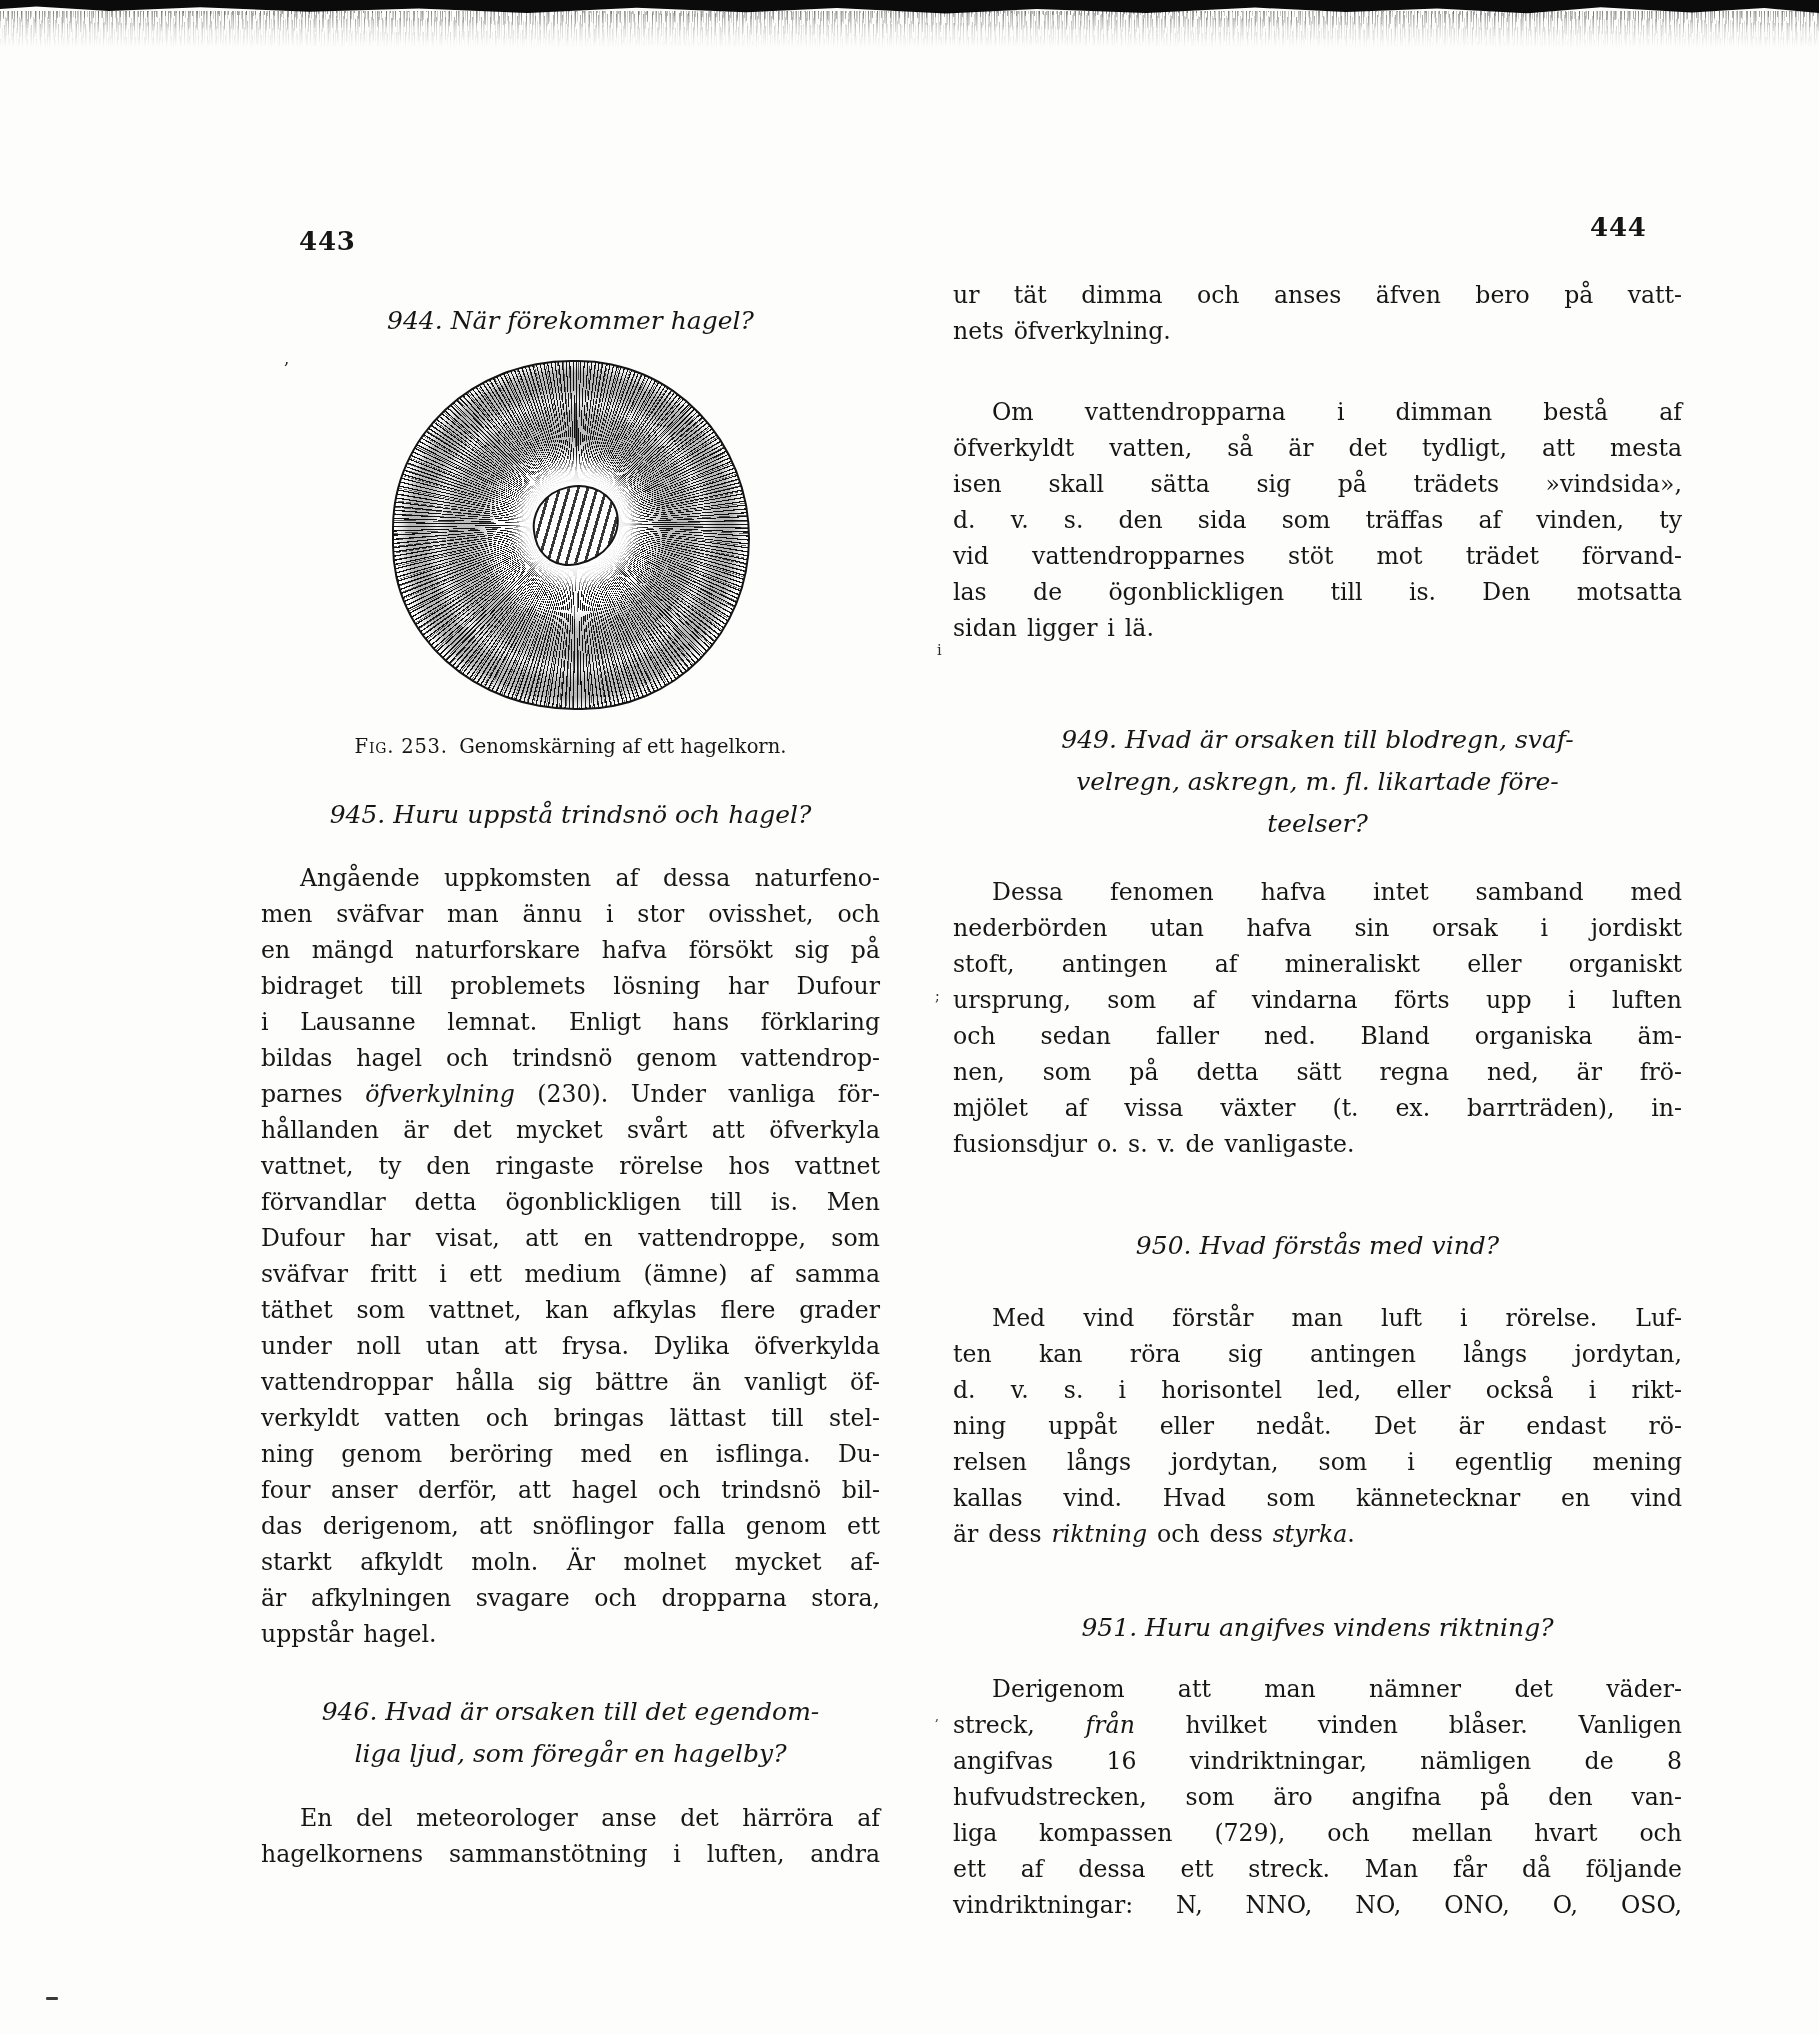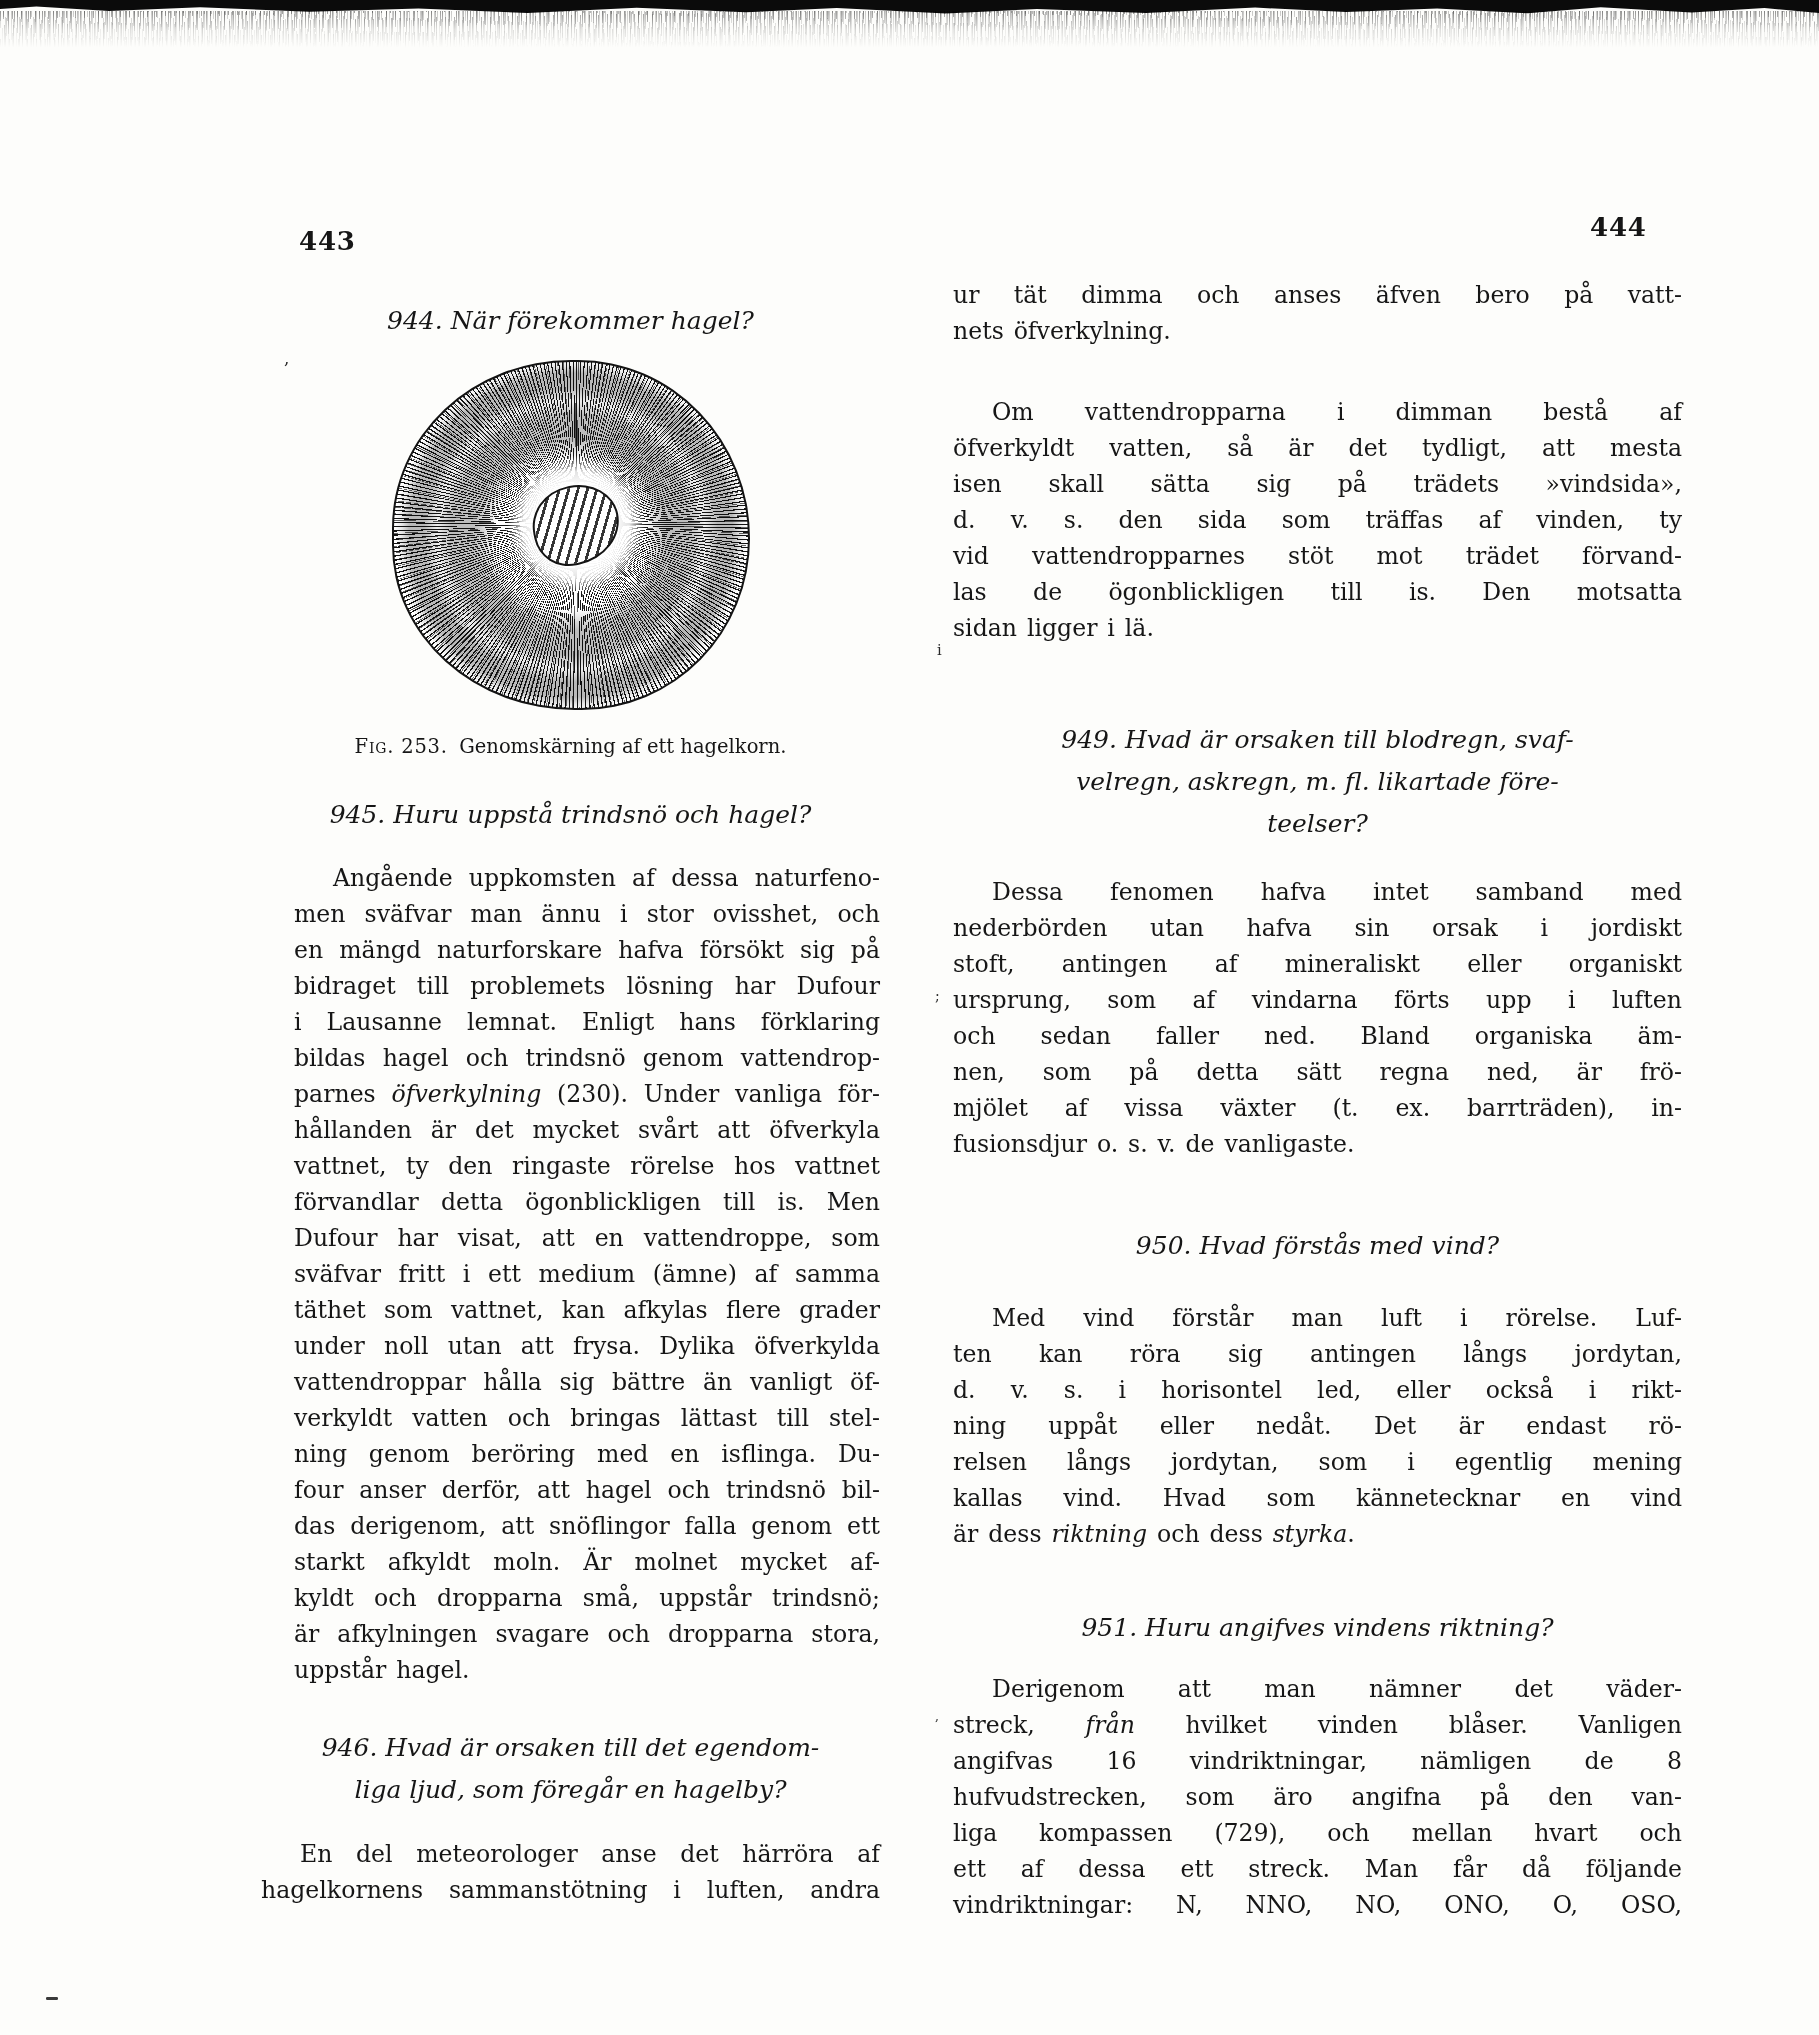--- a/index.html
+++ b/index.html
@@ -97,42 +97,41 @@
         <div class="hail-core"></div>
       </div>
       <div class="fig-caption">
         <span class="figlabel">Fig. 253.</span><span>Genomskärning af ett hagelkorn.</span>
       </div>
     </div>
 
     <div class="qheading" style="margin-top:35px;">
         <div class="hline">945. Huru uppstå trindsnö och hagel?</div>
       </div>
-    <div class="para" style="margin-top:24.4px;margin-left:33px;">
+    <div class="para" style="margin-top:24.4px;">
         <div class="pline ind">Angående uppkomsten af dessa naturfeno-</div>
         <div class="pline">men sväfvar man ännu i stor ovisshet, och</div>
         <div class="pline">en mängd naturforskare hafva försökt sig på</div>
         <div class="pline">bidraget till problemets lösning har Dufour</div>
         <div class="pline">i Lausanne lemnat.  Enligt hans förklaring</div>
         <div class="pline">bildas hagel och trindsnö genom vattendrop-</div>
         <div class="pline">parnes <i>öfverkylning</i> (230).  Under vanliga för-</div>
         <div class="pline">hållanden är det mycket svårt att öfverkyla</div>
         <div class="pline">vattnet, ty den ringaste rörelse hos vattnet</div>
         <div class="pline">förvandlar detta ögonblickligen till is.  Men</div>
         <div class="pline">Dufour har visat, att en vattendroppe, som</div>
         <div class="pline">sväfvar fritt i ett medium (ämne) af samma</div>
         <div class="pline">täthet som vattnet, kan afkylas flere grader</div>
         <div class="pline">under noll utan att frysa.  Dylika öfverkylda</div>
         <div class="pline">vattendroppar hålla sig bättre än vanligt öf-</div>
         <div class="pline">verkyldt vatten och bringas lättast till stel-</div>
         <div class="pline">ning genom beröring med en isflinga.  Du-</div>
         <div class="pline">four anser derför, att hagel och trindsnö bil-</div>
         <div class="pline">das derigenom, att snöflingor falla genom ett</div>
         <div class="pline">starkt afkyldt moln.  Är molnet mycket af-</div>
-        <div class="pline">kyldt och dropparna små, uppstår trindsnö;</div>
         <div class="pline">är afkylningen svagare och dropparna stora,</div>
         <div class="pline last">uppstår hagel.</div>
       </div>
 
     <div class="qheading" style="margin-top:39px;">
         <div class="hline">946. Hvad är orsaken till det egendom-</div>
         <div class="hline">liga ljud, som föregår en hagelby?</div>
       </div>
     <div class="para" style="margin-top:24.4px;">
         <div class="pline ind">En del meteorologer anse det härröra af</div>

